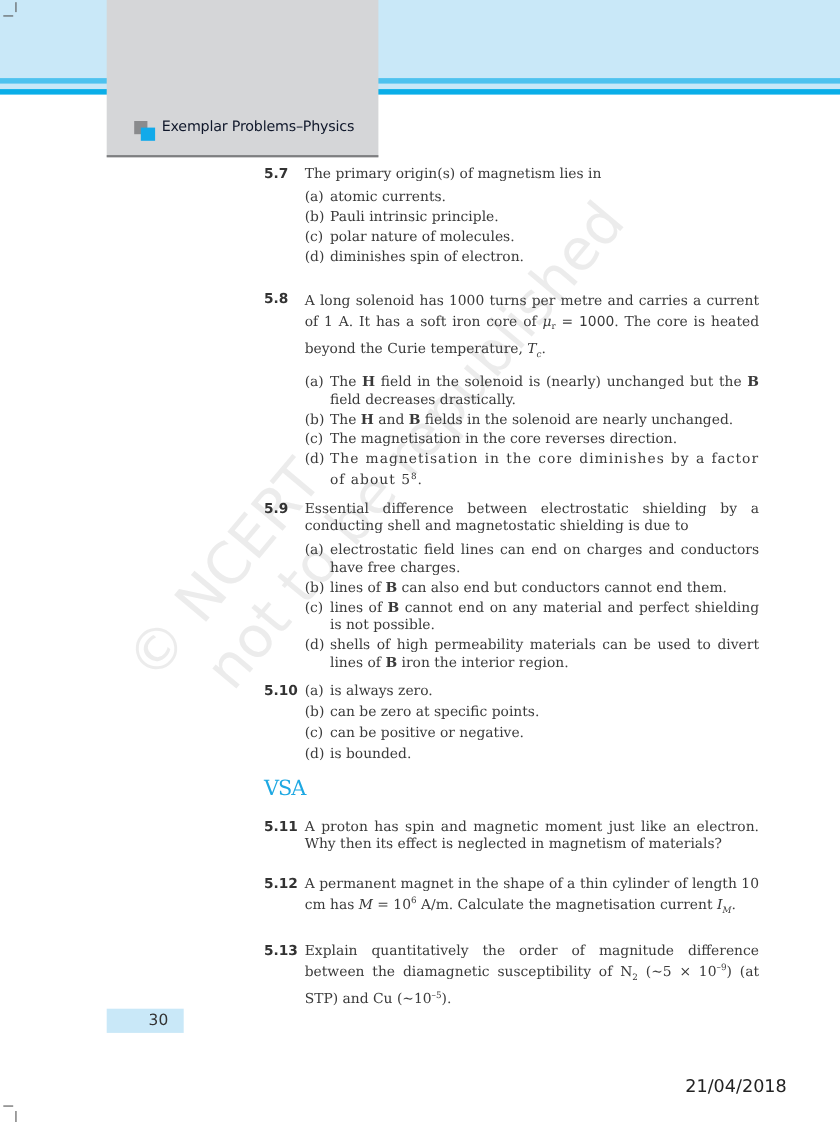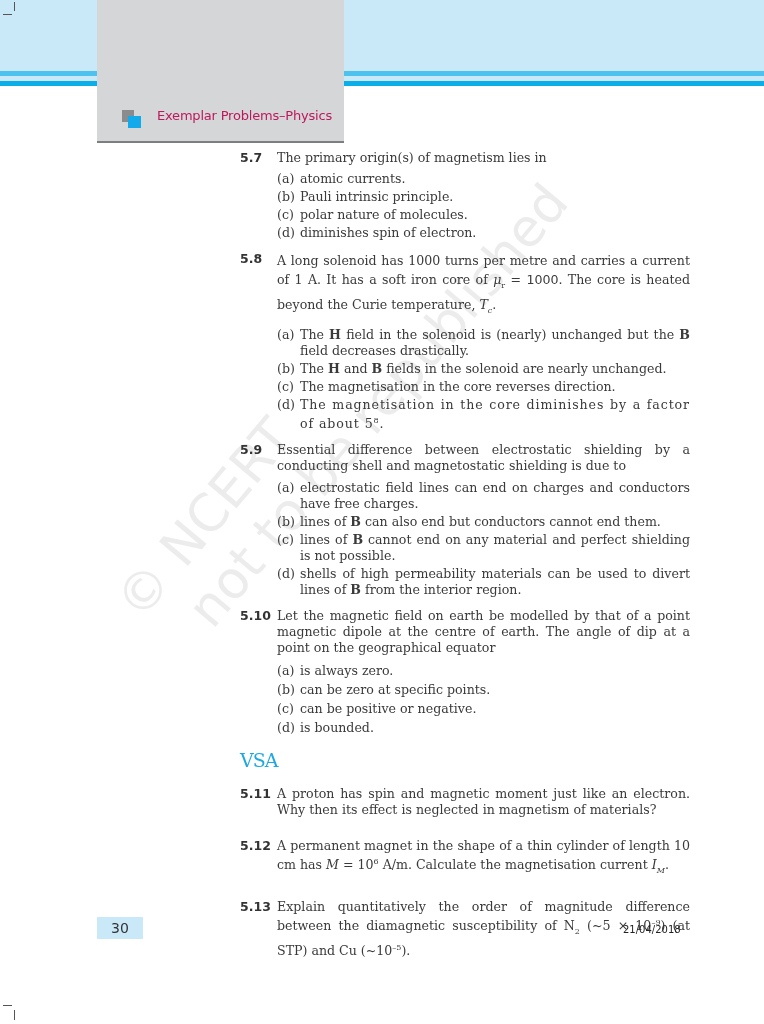--- a/index.html
+++ b/index.html
@@ -11,35 +11,35 @@
   .crop-tl-h { position:absolute; left:3px; top:14px; width:9px; height:1px; background:#555; }
   .crop-tl-v { position:absolute; left:14px; top:2px; width:1px; height:9px; background:#555; }
   .crop-bl-h { position:absolute; left:3px; top:1005px; width:9px; height:1px; background:#555; }
   .crop-bl-v { position:absolute; left:14px; top:1010px; width:1px; height:10px; background:#555; }
   .header-panel { position:absolute; left:97px; top:0; width:247px; height:141px; background:#d5d6d8;
                   border-bottom:2px solid #7d7e80; }
   .header-logo { position:absolute; left:122px; top:110px; width:20px; height:18px; }
   .logo-gray { position:absolute; left:0; top:0; width:12px; height:12px; background:#8a8b8d; }
   .logo-blue { position:absolute; left:6px; top:6px; width:13px; height:12px; background:#12aaea; }
   .header-title { position:absolute; left:147px; top:108px; font-family:"DejaVu Sans","Liberation Sans",sans-serif;
-                  font-size:13px; color:#be185d; letter-spacing:-0.2px;margin-left:10px; }
+                  font-size:13px; color:#0f172a; letter-spacing:-0.2px; }
 
   .content { position:absolute; left:240px; top:150px; width:450px; font-size:12.6px; line-height:16px; }
   .q { position:relative; padding-left:37px; margin-bottom:8px; }
   .qnum { position:absolute; left:0; top:0; font-family:"DejaVu Sans","Liberation Sans",sans-serif; font-weight:bold; font-size:12.5px; color:#333;text-align:right; }
   .qtext { text-align:justify; }
   .opts { margin-top:5px; }
   .opt { position:relative; padding-left:23px; margin-bottom:2px; text-align:justify; }
   .opt-label { position:absolute; left:0; top:0; }
   .section-title { font-family:"DejaVu Serif","Liberation Serif",serif; font-weight:normal; color:#1ea8e2;
                    font-size:19px; margin:16px 0 18px 0; letter-spacing:-1px; }
   .gap-lg { margin-bottom:20px; }
   .page-num { position:absolute; left:97px; top:917px; width:46px; height:22px; background:#c9e8f8;
-              font-family:"DejaVu Sans","Liberation Sans",sans-serif; font-size:14px; text-align:center; line-height:22px; color:#333; }
-  .date-stamp { position:absolute; left:623px; top:924px; font-family:"DejaVu Sans","Liberation Sans",sans-serif; font-size:10px; color:#222; }
+              font-family:"DejaVu Sans","Liberation Sans",sans-serif; font-size:14px; text-align:center; line-height:22px; color:#333;padding-left:24px; }
+  .date-stamp { position:absolute; left:623px; top:978px; font-family:"DejaVu Sans","Liberation Sans",sans-serif; font-size:16px; color:#222; }
   .watermark { position:absolute; left:150px; top:570px; transform:rotate(-50deg); transform-origin:left center;
                font-family:"DejaVu Sans","Liberation Sans",sans-serif; font-size:52px; color:rgba(200,200,200,0.35);
                white-space:nowrap; pointer-events:none; line-height:60px; }
   .wm2 { display:block; margin-left:40px; }
   b.vec { font-weight:bold; }
   sup, sub { font-size:8px; }
 </style>
 </head>
 <body>
 
@@ -69,47 +69,46 @@
     <span class="qnum">5.7</span>
     <div class="qtext">The primary origin(s) of magnetism lies in</div>
     <div class="opts">
       <div class="opt"><span class="opt-label">(a)</span><span>atomic currents.</span></div>
       <div class="opt"><span class="opt-label">(b)</span><span>Pauli intrinsic principle.</span></div>
       <div class="opt"><span class="opt-label">(c)</span><span>polar nature of molecules.</span></div>
       <div class="opt"><span class="opt-label">(d)</span><span>diminishes spin of electron.</span></div>
     </div>
   </div>
 
-  <div class="q" style="margin-top:10px;">
+  <div class="q" style="margin-top:22px;">
     <span class="qnum">5.8</span>
     <div class="qtext" style="line-height:19px;">
       <span>A long solenoid has 1000 turns per metre and carries a current of 1 A. It has a soft iron core of </span><i>μ</i><sub>r</sub><span style="font-family:'DejaVu Sans',sans-serif;"> = 1000</span><span>. The core is heated beyond the Curie temperature, </span><i>T</i><sub style="font-style:italic;">c</sub><span>.</span>
     </div>
     <div class="opts" style="margin-top:8px;">
       <div class="opt"><span class="opt-label">(a)</span><span>The </span><b class="vec">H</b><span> field in the solenoid is (nearly) unchanged but the </span><b class="vec">B</b><span> field decreases drastically.</span></div>
       <div class="opt"><span class="opt-label">(b)</span><span>The </span><b class="vec">H</b><span> and </span><b class="vec">B</b><span>  fields in the solenoid are nearly unchanged.</span></div>
       <div class="opt"><span class="opt-label">(c)</span><span>The magnetisation in the core reverses direction.</span></div>
       <div class="opt" style="letter-spacing:0.9px;"><span class="opt-label" style="letter-spacing:0;">(d)</span><span>The magnetisation in the core diminishes by a factor of about 5</span><sup>8</sup><span>.</span></div>
     </div>
   </div>
 
   <div class="q" style="margin-top:10px;">
     <span class="qnum">5.9</span>
     <div class="qtext">Essential difference between electrostatic shielding by a conducting shell and magnetostatic shielding is due to</div>
     <div class="opts" style="margin-top:6px;">
       <div class="opt"><span class="opt-label">(a)</span><span>electrostatic field lines can end on charges and conductors  have free charges.</span></div>
       <div class="opt"><span class="opt-label">(b)</span><span>lines of </span><b class="vec">B</b><span> can also end but conductors cannot end them.</span></div>
       <div class="opt"><span class="opt-label">(c)</span><span>lines of </span><b class="vec">B</b><span> cannot end on any material and perfect shielding is not possible.</span></div>
-      <div class="opt"><span class="opt-label">(d)</span><span>shells of high permeability materials can  be used to divert lines of </span><b class="vec">B</b><span> from the interior region.</span></div>
+      <div class="opt"><span class="opt-label">(d)</span><span>shells of high permeability materials can  be used to divert lines of </span><b class="vec">B</b><span> iron the interior region.</span></div>
     </div>
   </div>
 
   <div class="q" style="margin-top:10px;">
     <span class="qnum">5.10</span>
-    <div class="qtext">Let the magnetic field on earth be modelled by that of a point magnetic dipole at the centre of earth. The angle of dip at a point on the geographical equator</div>
     <div class="opts" style="margin-top:7px;">
       <div class="opt" style="margin-bottom:3px;"><span class="opt-label">(a)</span><span>is always zero.</span></div>
       <div class="opt" style="margin-bottom:3px;"><span class="opt-label">(b)</span><span>can  be zero at specific points.</span></div>
       <div class="opt" style="margin-bottom:3px;"><span class="opt-label">(c)</span><span>can be positive or negative.</span></div>
       <div class="opt"><span class="opt-label">(d)</span><span>is bounded.</span></div>
     </div>
   </div>
 
   <div class="section-title">VSA</div>
 

